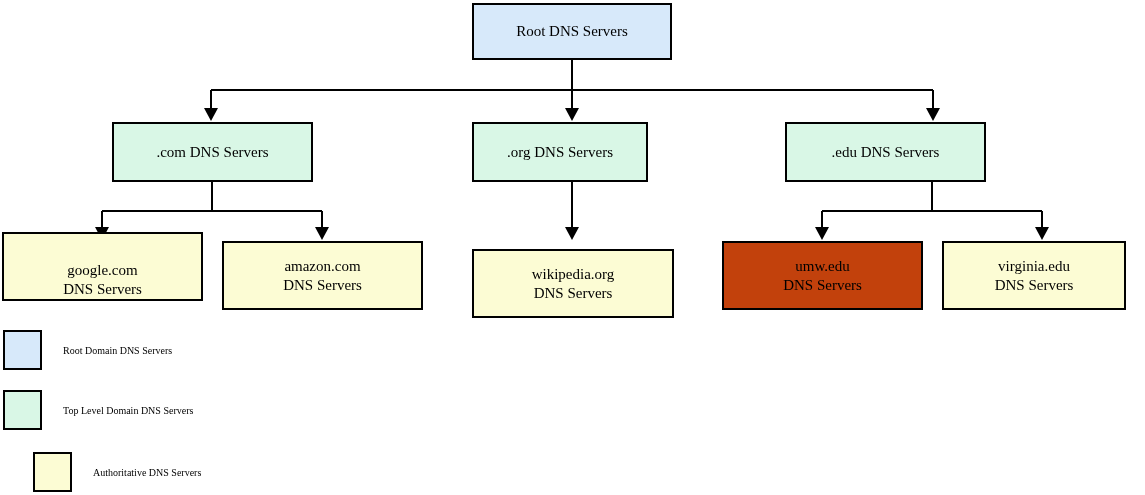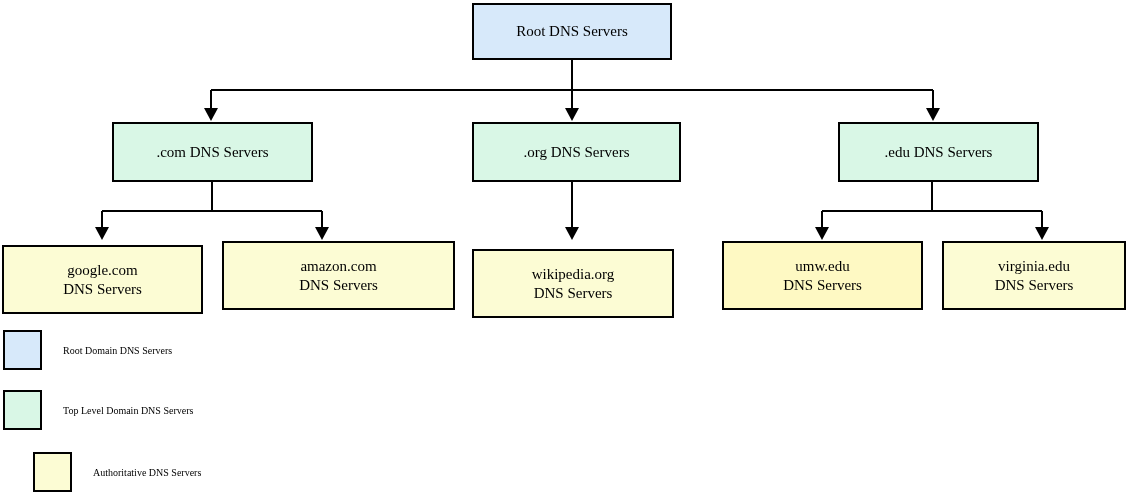--- a/index.html
+++ b/index.html
@@ -25,24 +25,24 @@
     flex-direction: column;
     align-items: center;
     justify-content: center;
     text-align: center;
     font-size: 15px;
     line-height: 19px;
     background: #ffffff;
   }
   .node-root      { left: 472px; top: 3px;   width: 200px; height: 57px; }
   .node-com       { left: 112px; top: 122px; width: 201px; height: 60px; }
-  .node-org       { left: 472px; top: 122px; width: 209px; height: 60px; }
-  .node-edu       { left: 838px; top: 122px; width: 201px; height: 60px; }
-  .node-google    { left: 2px;   top: 245px; width: 201px; height: 69px; }
-  .node-amazon    { left: 222px; top: 241px; width: 233px; height: 69px; }
+  .node-org       { left: 472px; top: 122px; width: 176px; height: 60px; }
+  .node-edu       { left: 785px; top: 122px; width: 201px; height: 60px; }
+  .node-google    { left: 2px;   top: 232px; width: 201px; height: 69px; justify-content: flex-end; }
+  .node-amazon    { left: 222px; top: 241px; width: 201px; height: 69px; }
   .node-wikipedia { left: 472px; top: 249px; width: 202px; height: 69px; }
   .node-umw       { left: 722px; top: 241px; width: 201px; height: 69px; }
   .node-virginia  { left: 942px; top: 241px; width: 184px; height: 69px; }
 
   .legend-row {
     position: absolute;
     left: 3px;
     display: flex;
     align-items: center;
   }
@@ -119,21 +119,21 @@
     <span>DNS Servers</span>
   </div>
   <div class="node node-amazon" style="background-color: rgb(252, 252, 212);">
     <span>amazon.com</span>
     <span>DNS Servers</span>
   </div>
   <div class="node node-wikipedia" style="background-color: rgb(252, 252, 212);">
     <span>wikipedia.org</span>
     <span>DNS Servers</span>
   </div>
-  <div class="node node-umw" style="background-color: #fef9c3; justify-content: center;">
+  <div class="node node-umw" style="background-color: #c2410c; justify-content: center;">
     <span>umw.edu</span>
     <span>DNS Servers</span>
   </div>
   <div class="node node-virginia" style="background-color: rgb(252, 252, 212);">
     <span>virginia.edu</span>
     <span>DNS Servers</span>
   </div>
 
   <div class="legend-row legend-row-0">
     <span class="swatch" style="background-color: rgb(215, 233, 250);"></span>

